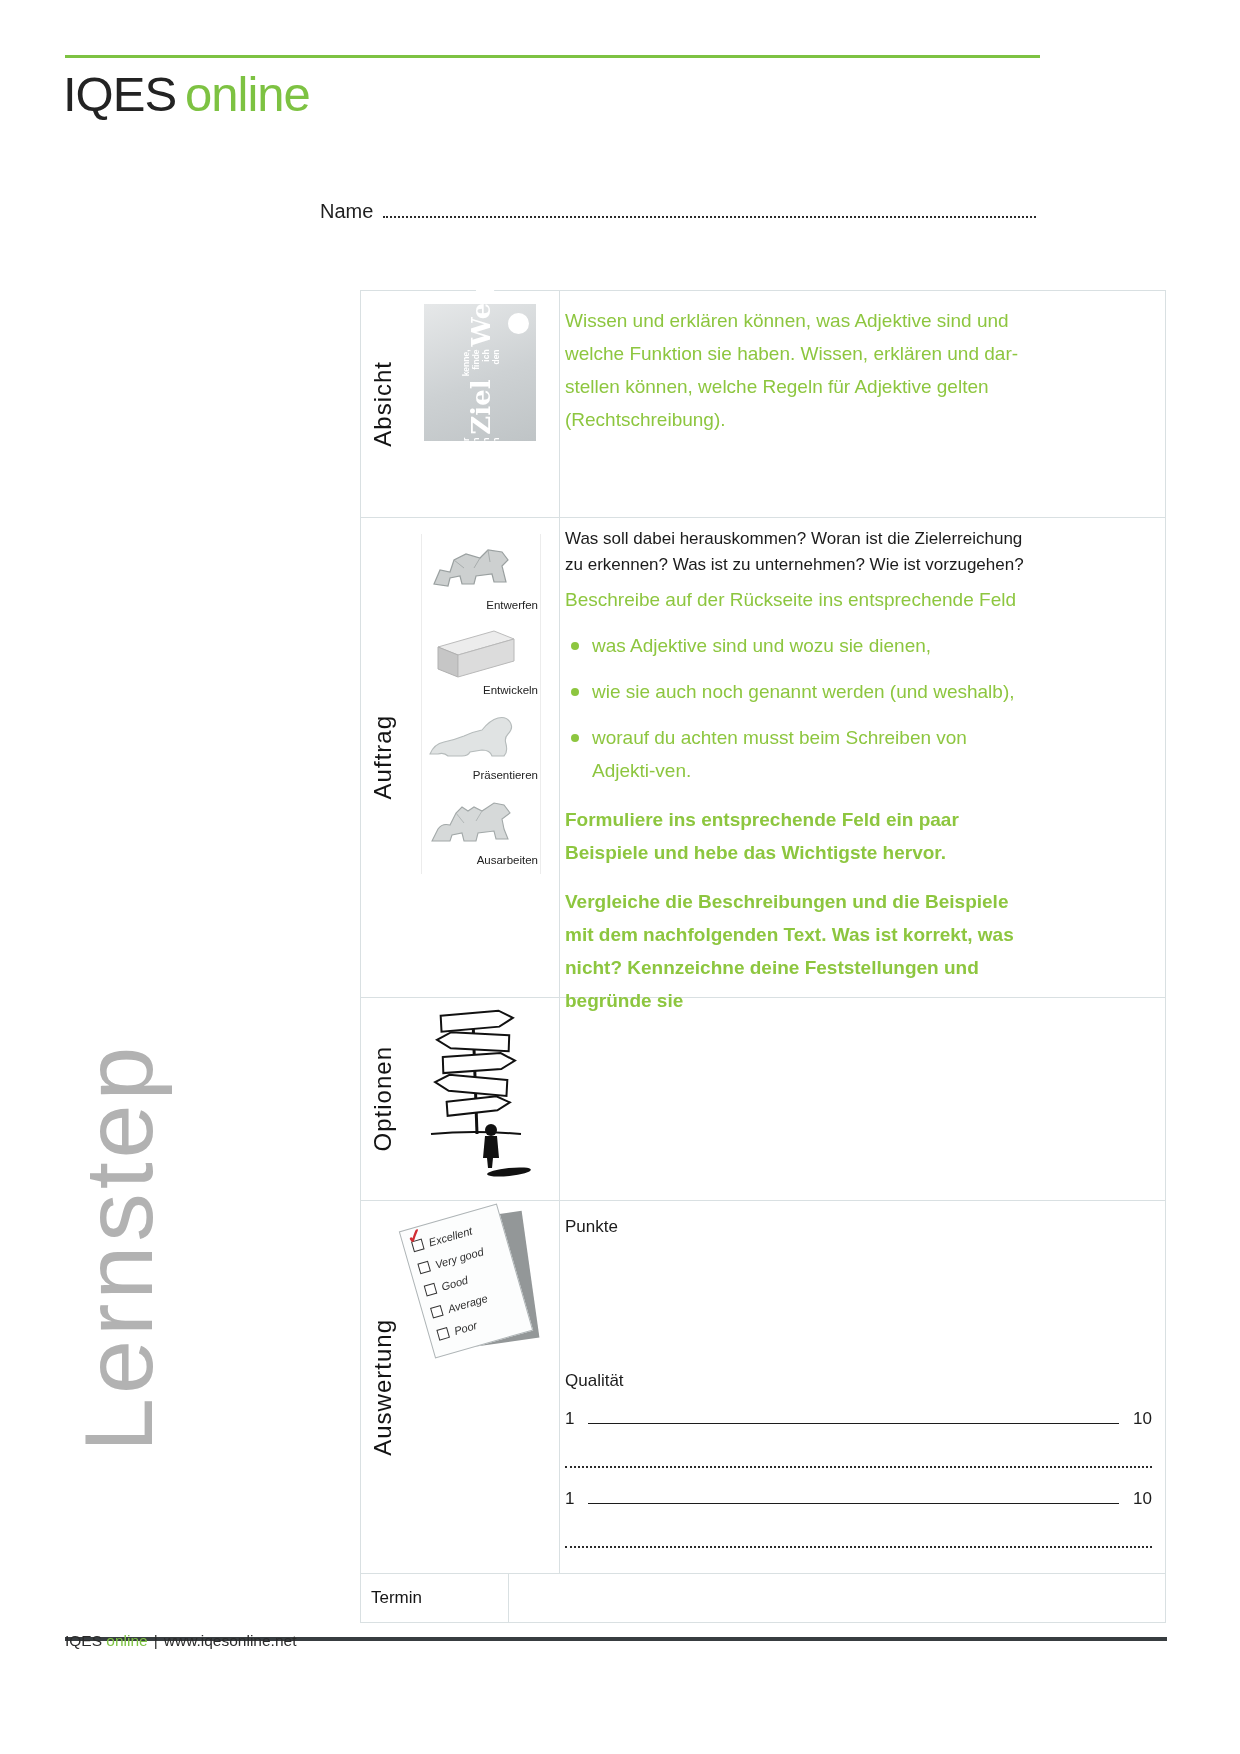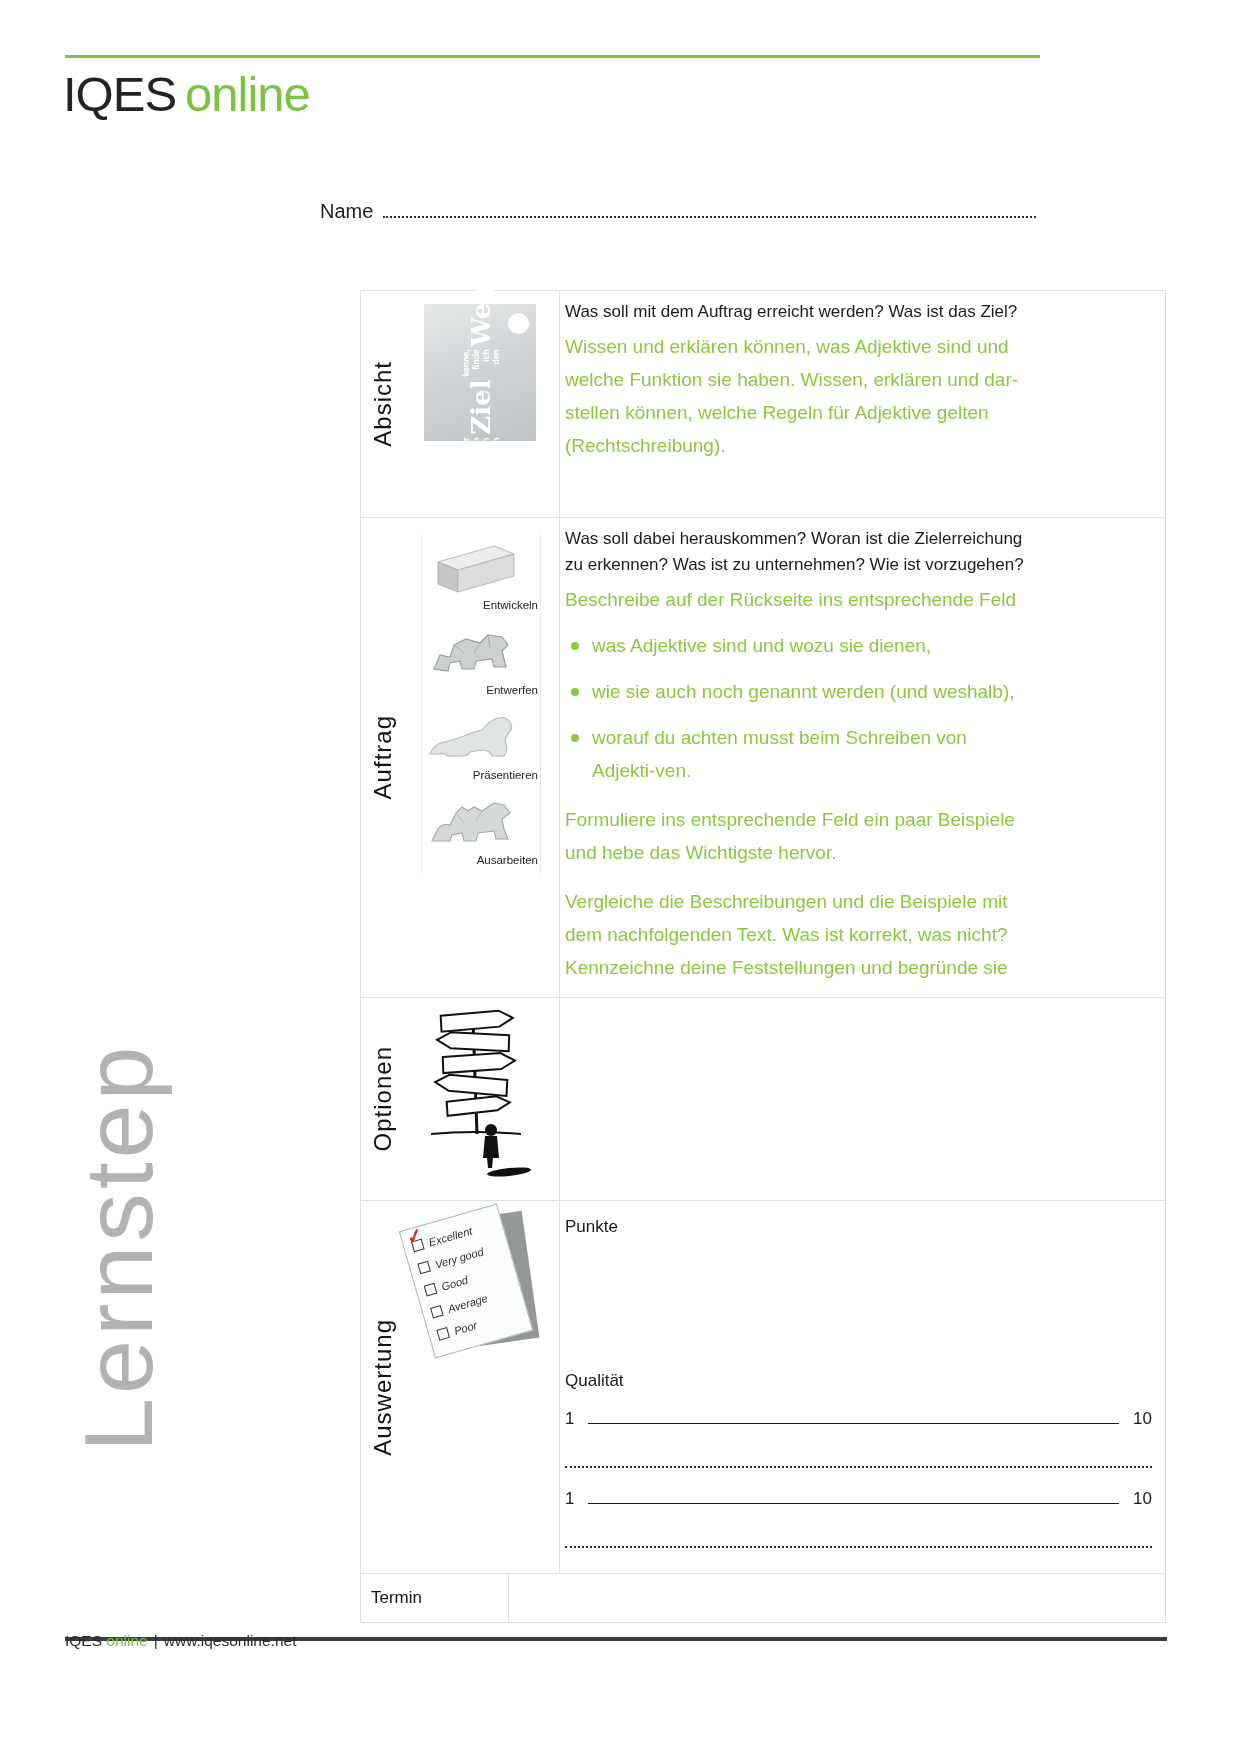--- a/index.html
+++ b/index.html
@@ -31,21 +31,21 @@
   .row-termin .cell-left{width:147px;}
   .cell-right{flex:1;position:relative;padding:8px 136px 0 5px;}
   .row-auswertung .cell-right{padding:0;}
   .row-termin .cell-right{padding:0;}
 
   .rot-wrap{position:absolute;left:8px;top:0;bottom:0;display:flex;align-items:center;}
   .rot-label{writing-mode:vertical-rl;transform:rotate(180deg);font-size:24px;color:#141414;letter-spacing:1px;}
 
   .q{margin:0;font-size:17px;line-height:26px;color:#1c1c1c;}
   .g{margin:0;font-size:19px;line-height:33px;color:#8dc63f;}
-  .mt13{margin-top:5px;} .mt16{margin-top:16px;}
+  .mt13{margin-top:5px;} .mt16{margin-top:16px;font-weight:bold;}
   .gbullets{list-style:none;margin:10px 0 0 0;padding:0;}
   .gbullets li{position:relative;padding-left:27px;margin-top:13px;font-size:19px;line-height:33px;color:#8dc63f;}
   .gbullets li::before{content:"";position:absolute;left:6px;top:13px;width:8px;height:8px;border-radius:50%;background:#8dc63f;}
 
   
   .ziel-box{position:absolute;left:63px;top:13px;width:112px;height:137px;
             background:linear-gradient(160deg,#e6e8e9 0%,#cdd1d3 55%,#bfc4c6 100%);}
   .ziel-rot{position:absolute;left:-12px;top:12px;width:137px;height:112px;transform:rotate(-90deg);
             display:flex;align-items:center;justify-content:center;gap:3px;color:#fff;}
   .zcol{display:flex;flex-direction:column;text-align:right;font-size:8.5px;line-height:10px;font-weight:bold;}
@@ -126,45 +126,44 @@
               <span>kenne,</span>
               <span>finde ich</span>
               <span>den</span>
             </div>
             <div class="zbig">Weg</div>
           </div>
           <span class="ziel-circle"></span>
         </div>
       </div>
       <div class="cell-right">
-        <p class="q">Was soll mit dem Auftrag erreicht werden? Was ist das Ziel?</p>
         <p class="g mt13">Wissen und erklären können, was Adjektive sind und welche Funktion sie haben. Wissen, erklären und dar-stellen können, welche Regeln für Adjektive gelten (Rechtschreibung).</p>
       </div>
     </div>
 
     <div class="trow row-auftrag">
       <div class="cell-left">
         <div class="rot-wrap">
           <span class="rot-label">Auftrag</span>
         </div>
         <div class="steps">
+          <div class="step">
+            <svg width="100" height="58" viewBox="0 0 100 58">
+              <path d="M10 44 L16 30 L26 32 L30 20 L42 14 L56 18 L64 10 L78 12 L84 20 L78 26 L82 42 L70 42 L68 34 L52 36 L50 44 L38 44 L36 36 L26 38 L24 46 Z" fill="#cdd0d0" stroke="#9aa0a0" stroke-width="1.2"></path>
+              <path d="M30 20 L40 28 M56 18 L50 28 M64 10 L66 22" stroke="#a8adad" stroke-width="1" fill="none"></path>
+            </svg>
+            <span class="step-cap">Entwerfen</span>
+          </div>
           <div class="step">
             <svg width="100" height="58" viewBox="0 0 100 58">
               <polygon points="14,22 70,6 90,14 34,30" fill="#ececec" stroke="#bbbbbb" stroke-width="1"></polygon>
               <polygon points="14,22 34,30 34,52 14,44" fill="#c6c6c6" stroke="#b0b0b0" stroke-width="1"></polygon>
               <polygon points="34,30 90,14 90,36 34,52" fill="#dcdcdc" stroke="#b8b8b8" stroke-width="1"></polygon>
             </svg>
             <span class="step-cap">Entwickeln</span>
-          </div>
-          <div class="step">
-            <svg width="100" height="58" viewBox="0 0 100 58">
-              <path d="M10 44 L16 30 L26 32 L30 20 L42 14 L56 18 L64 10 L78 12 L84 20 L78 26 L82 42 L70 42 L68 34 L52 36 L50 44 L38 44 L36 36 L26 38 L24 46 Z" fill="#cdd0d0" stroke="#9aa0a0" stroke-width="1.2"></path>
-              <path d="M30 20 L40 28 M56 18 L50 28 M64 10 L66 22" stroke="#a8adad" stroke-width="1" fill="none"></path>
-            </svg>
-            <span class="step-cap">Entwerfen</span>
           </div>
           <div class="step">
             <svg width="100" height="58" viewBox="0 0 100 58">
               <path d="M6 44 Q10 34 20 32 Q30 30 40 26 Q48 22 58 20 Q66 10 74 8 Q82 6 86 12 Q90 18 84 24 Q80 28 82 34 Q84 42 80 46 L68 46 Q66 40 58 40 L46 42 Q44 46 38 46 L24 46 Q20 42 14 44 Z" fill="#e0e3e3" stroke="#b5bbbb" stroke-width="1.1"></path>
             </svg>
             <span class="step-cap">Präsentieren</span>
           </div>
           <div class="step">
             <svg width="100" height="58" viewBox="0 0 100 58">
               <path d="M8 46 L14 34 Q18 28 26 30 L32 18 L38 12 L44 16 L50 12 L58 16 L70 8 L80 10 L86 18 L78 24 L80 34 L84 44 L72 44 L70 36 L54 38 L52 46 L40 46 L38 38 L28 40 L26 46 Z" fill="#d6d9d9" stroke="#a2a8a8" stroke-width="1.1"></path>

